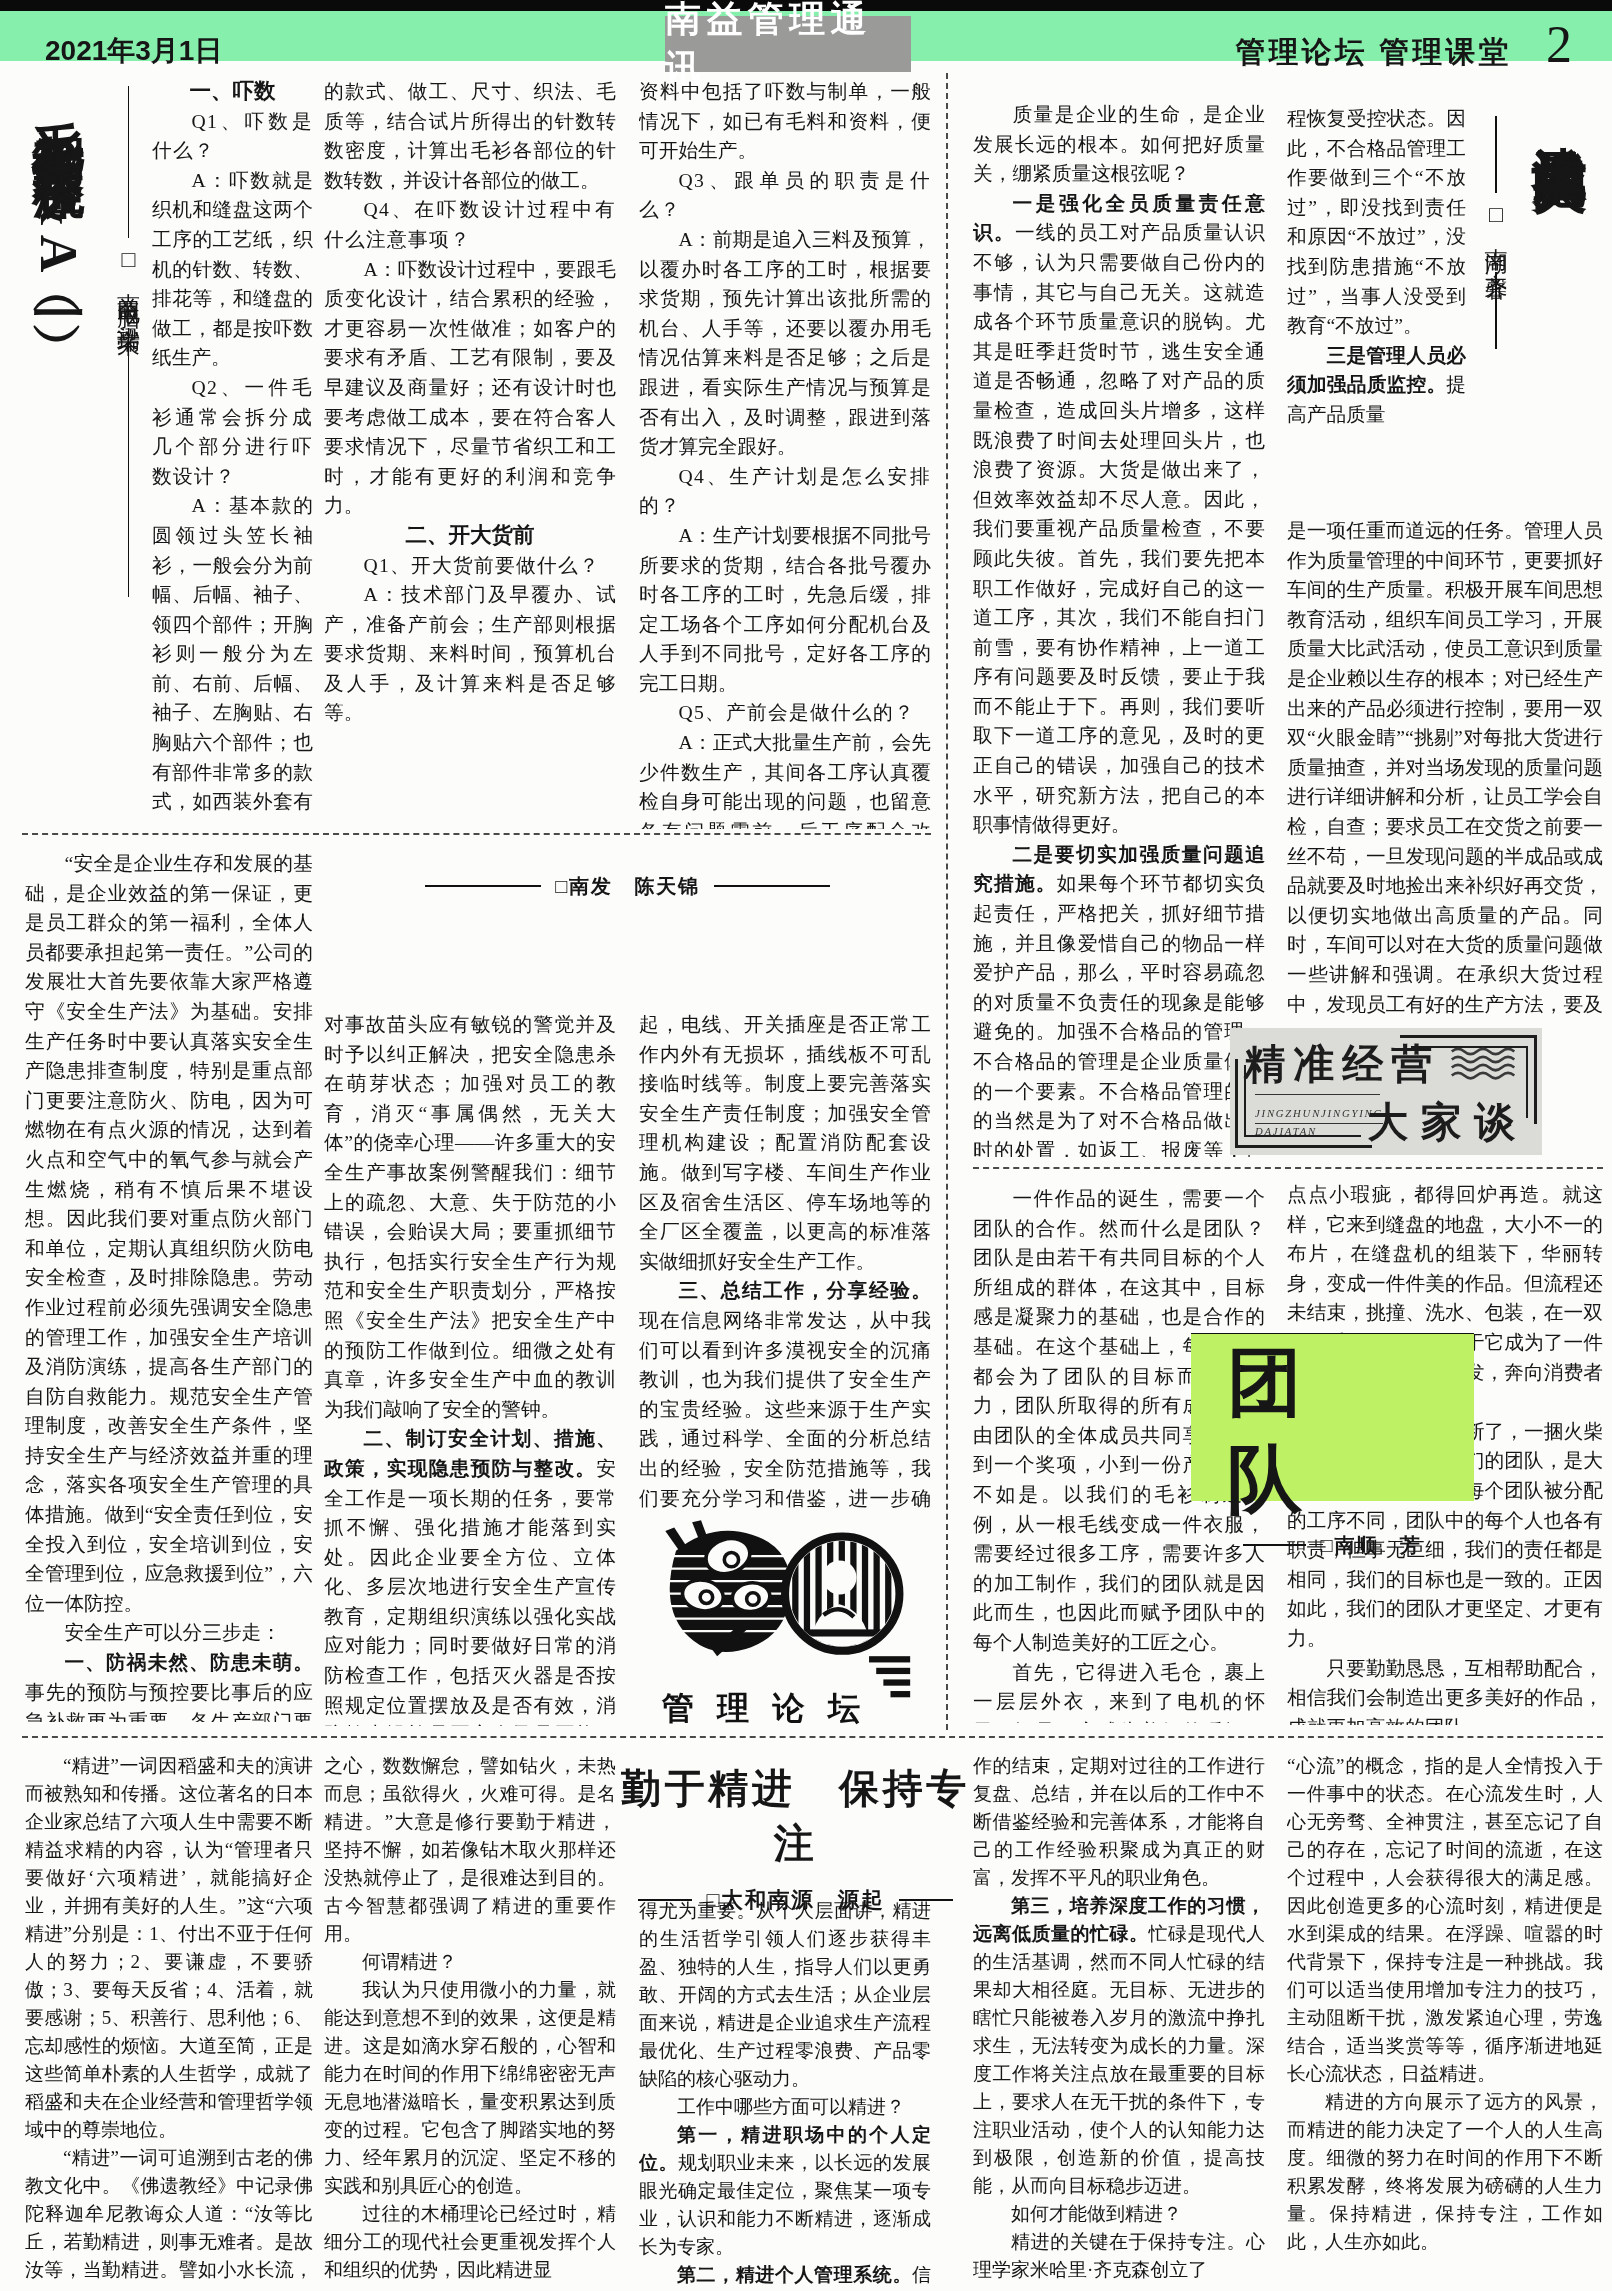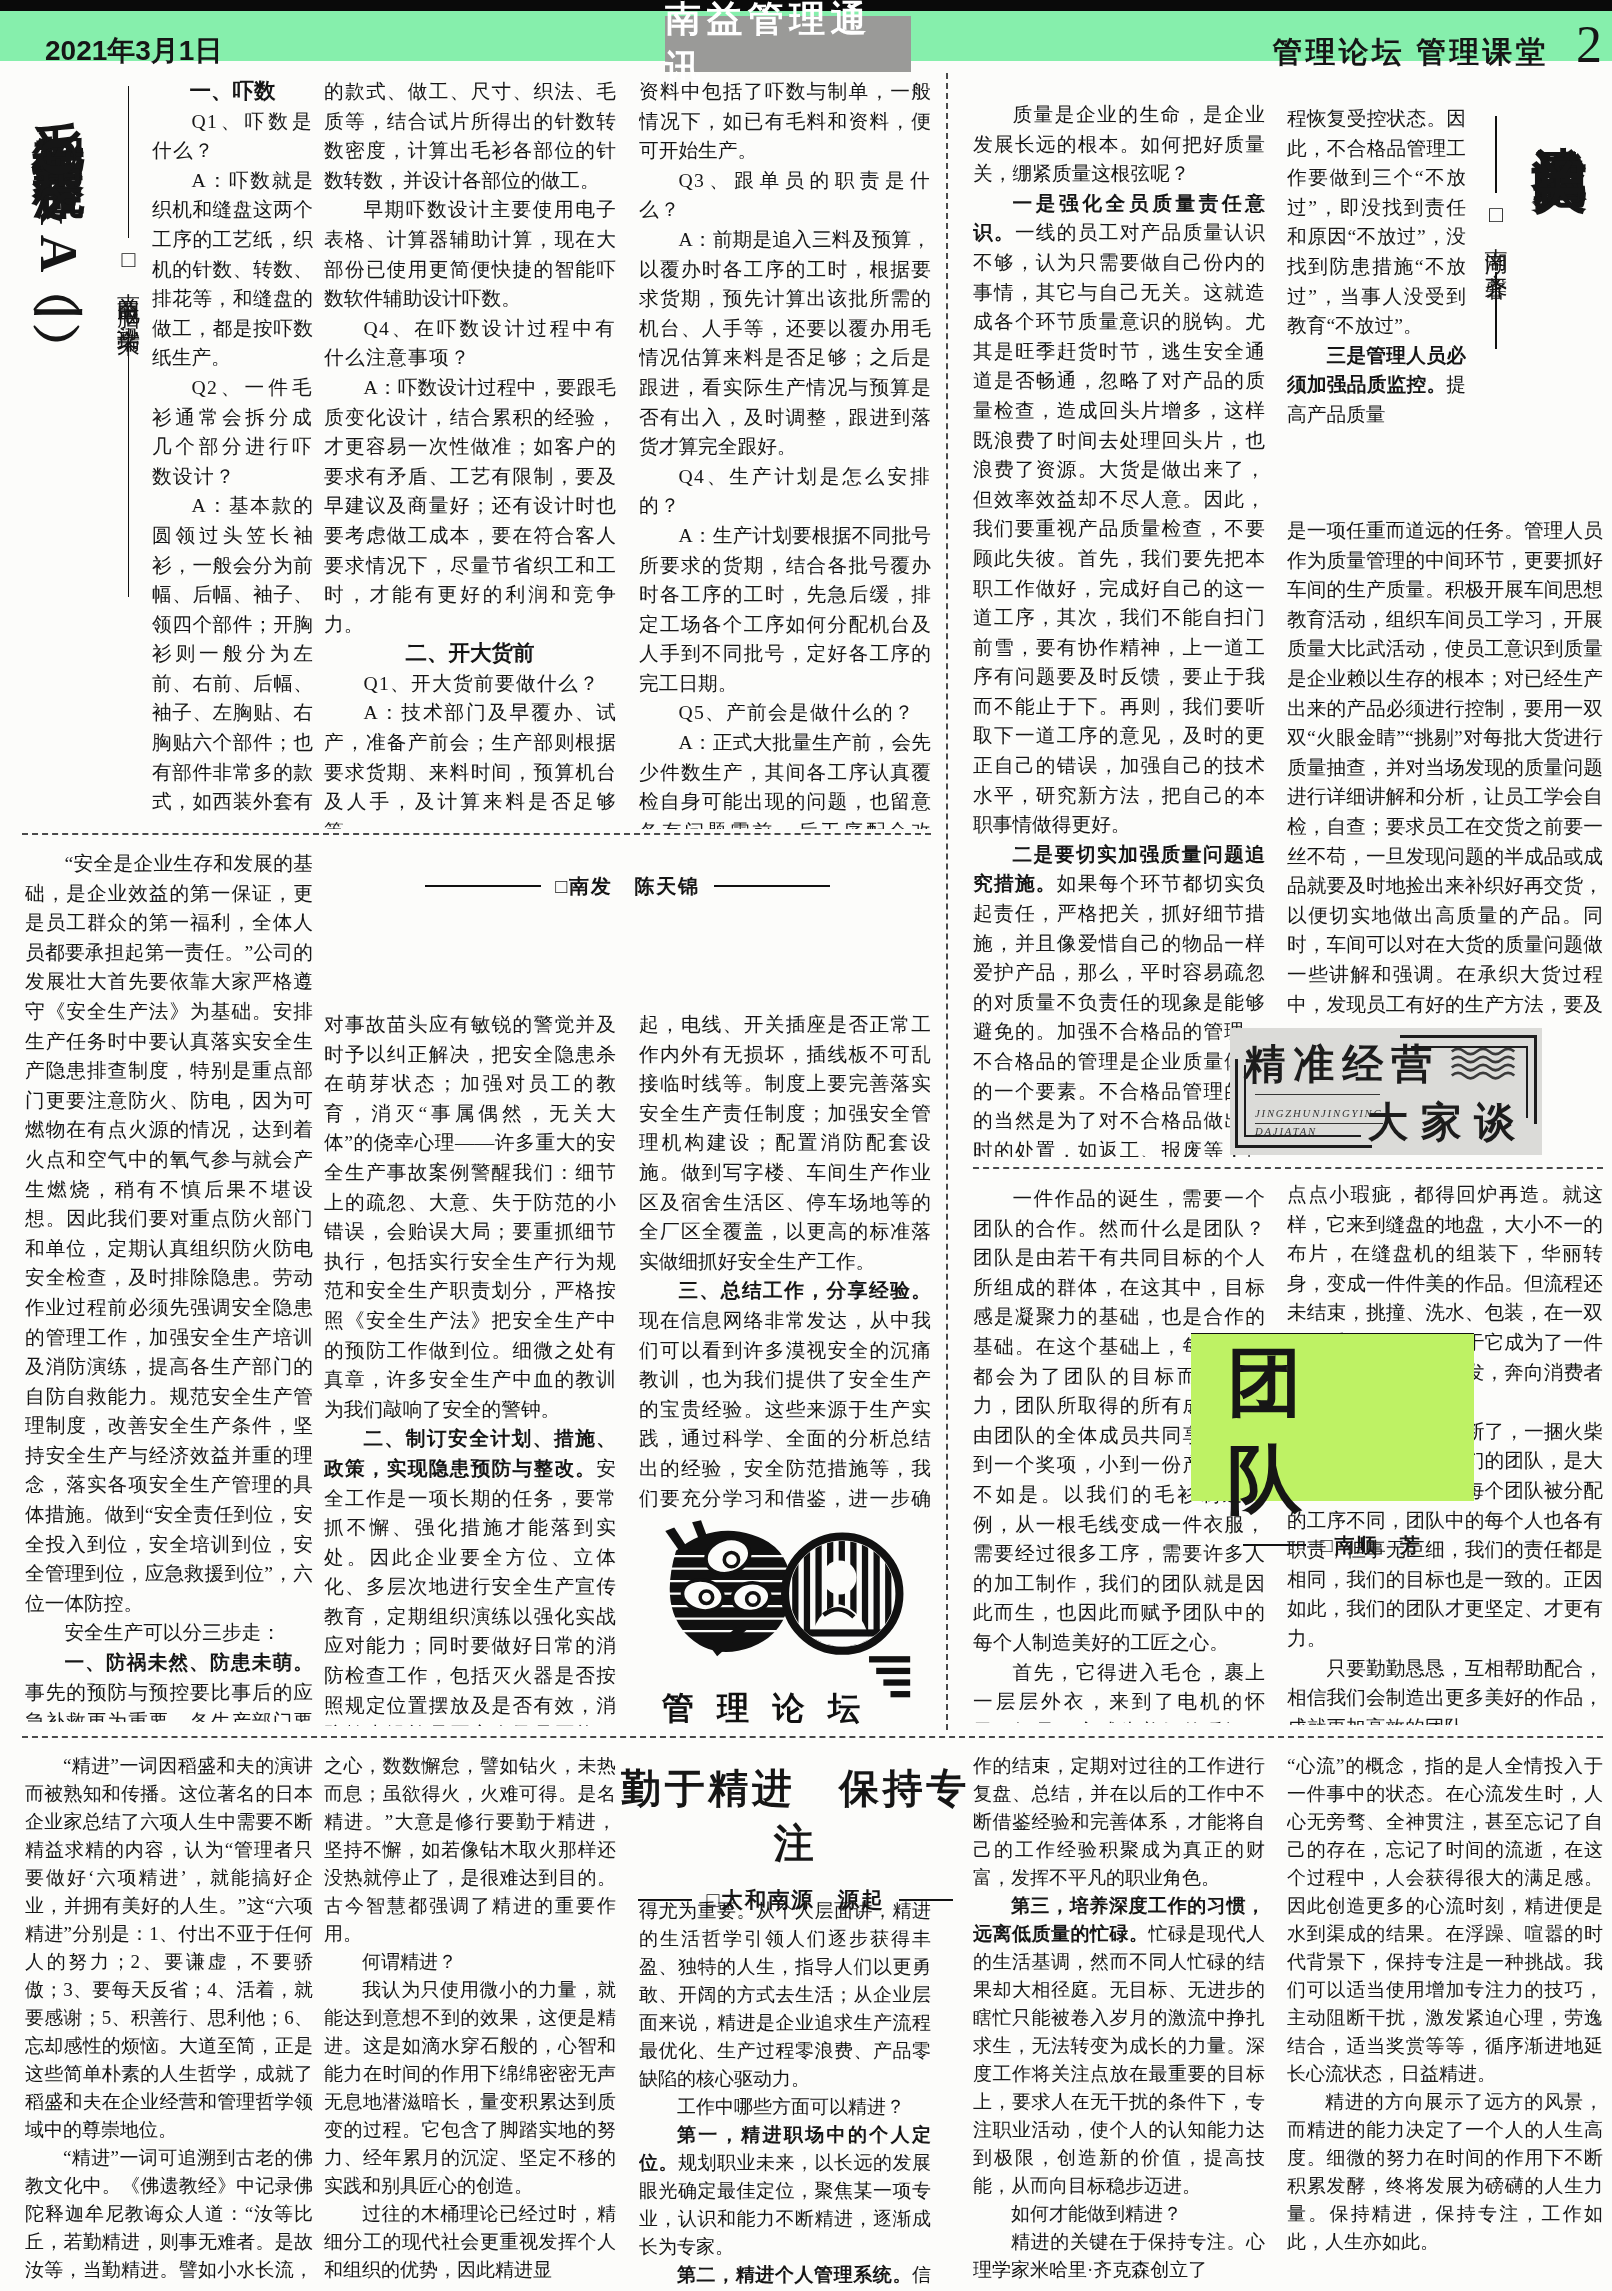--- a/index.html
+++ b/index.html
@@ -6,21 +6,21 @@
   .page{position:relative;width:1612px;height:2292px;background:#fcfcfa;overflow:hidden;
         font-family:"Liberation Serif","DejaVu Serif",serif;color:#161616;}
   
   .topstrip{position:absolute;left:0;top:0;width:1612px;height:10.7px;background:#0a0a0a;}
   .header{position:absolute;left:0;top:10.7px;width:1612px;height:50px;background:#86efac;}
   .date{position:absolute;left:45px;top:21.5px;font-size:28px;font-weight:bold;
         font-family:"Liberation Sans","DejaVu Sans",sans-serif;}
   .masthead{position:absolute;left:665px;top:5.4px;width:246px;height:56px;background:#9a9a98;
         display:flex;align-items:center;justify-content:center;color:#fff;font-size:36px;
         font-weight:900;letter-spacing:5.4px;}
-  .hdr-right{position:absolute;right:10px;top:16px;display:flex;align-items:baseline;gap:27px;}
+  .hdr-right{position:absolute;right:40px;top:16px;display:flex;align-items:baseline;gap:34px;}
   .hdr-sections{font-size:29.6px;font-weight:900;letter-spacing:3.6px;}
   .hdr-page{font-size:52px;line-height:36px;font-family:"Liberation Serif",serif;}
   
   .col{position:absolute;text-align:justify;font-size:19.7px;line-height:29.6px;overflow:hidden;}
   .col p{margin:0;text-indent:2em;}
   .col p.cont{text-indent:0;}
   .col p.h{ text-indent:0;text-align:center;font-weight:bold;font-size:21.5px;
         font-family:"Liberation Sans","DejaVu Sans",sans-serif;}
   .col p.q{letter-spacing:1.3px;}
   b.lead{font-family:"Liberation Sans","DejaVu Sans",sans-serif;font-weight:bold;}
@@ -91,21 +91,20 @@
   <div class="col" style="left:152px;top:77px;width:161px;height:743px;">
     <p class="h">一、吓数</p>
     <p class="q">Q1、吓数是什么？</p>
     <p>A：吓数就是织机和缝盘这两个工序的工艺纸，织机的针数、转数、排花等，和缝盘的做工，都是按吓数纸生产。</p>
     <p class="q">Q2、一件毛衫通常会拆分成几个部分进行吓数设计？</p>
     <p>A：基本款的圆领过头笠长袖衫，一般会分为前幅、后幅、袖子、领四个部件；开胸衫则一般分为左前、右前、后幅、袖子、左胸贴、右胸贴六个部件；也有部件非常多的款式，如西装外套有时多达廿多个部件。</p>
 
   </div>
   <div class="col" style="left:324px;top:77px;width:292px;height:752px;">
     <p class="cont">的款式、做工、尺寸、织法、毛质等，结合试片所得出的针数转数密度，计算出毛衫各部位的针数转数，并设计各部位的做工。</p>
-    <p>早期吓数设计主要使用电子表格、计算器辅助计算，现在大部份已使用更简便快捷的智能吓数软件辅助设计吓数。</p>
     <p class="q">Q4、在吓数设计过程中有什么注意事项？</p>
     <p>A：吓数设计过程中，要跟毛质变化设计，结合累积的经验，才更容易一次性做准；如客户的要求有矛盾、工艺有限制，要及早建议及商量好；还有设计时也要考虑做工成本，要在符合客人要求情况下，尽量节省织工和工时，才能有更好的利润和竞争力。</p>
     <p class="h">二、开大货前</p>
     <p class="q">Q1、开大货前要做什么？</p>
     <p>A：技术部门及早覆办、试产，准备产前会；生产部则根据要求货期、来料时间，预算机台及人手，及计算来料是否足够等。</p>
 
   </div>
   <div class="col" style="left:639px;top:77px;width:292px;height:752px;">
     <p class="cont">资料中包括了吓数与制单，一般情况下，如已有毛料和资料，便可开始生产。</p>
     <p class="q">Q3、跟单员的职责是什么？</p>

